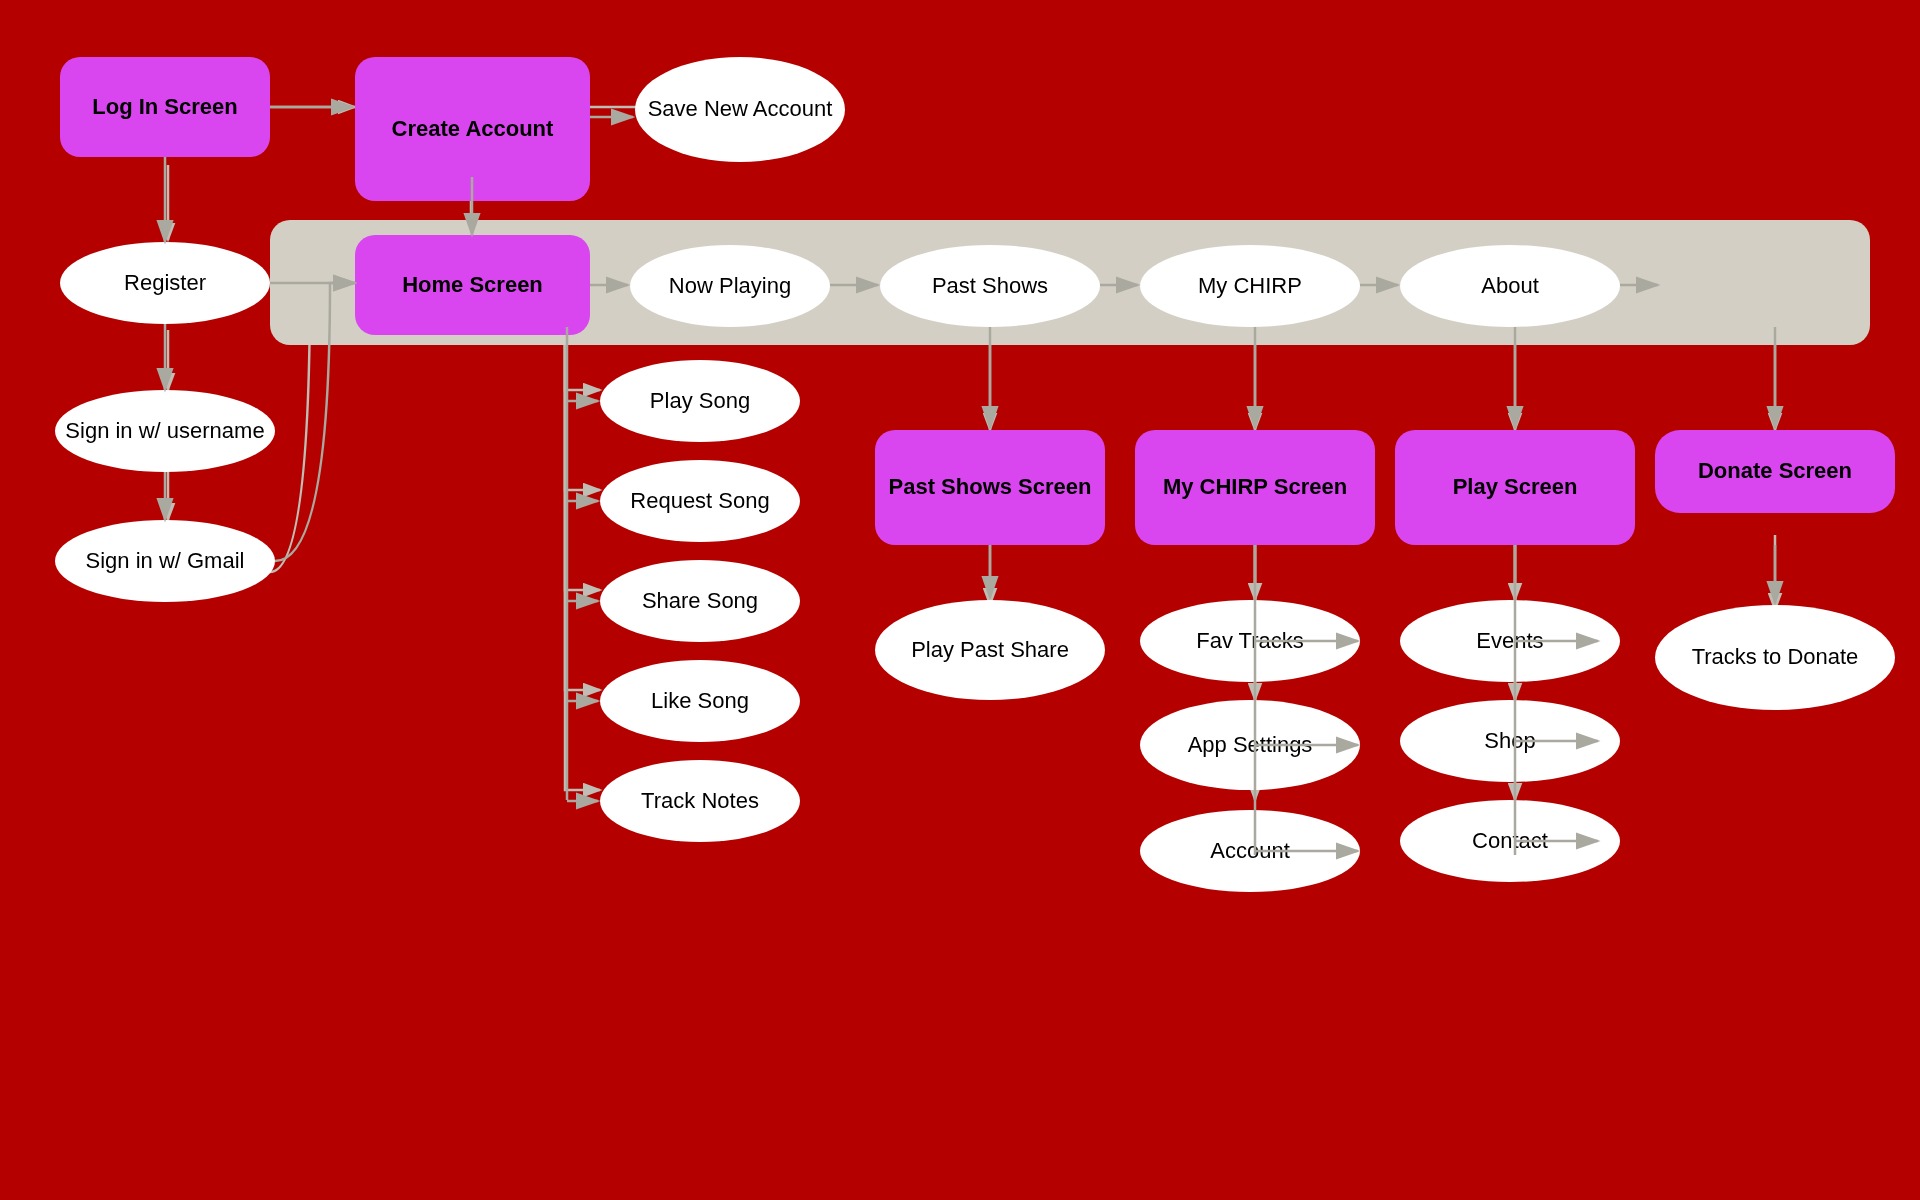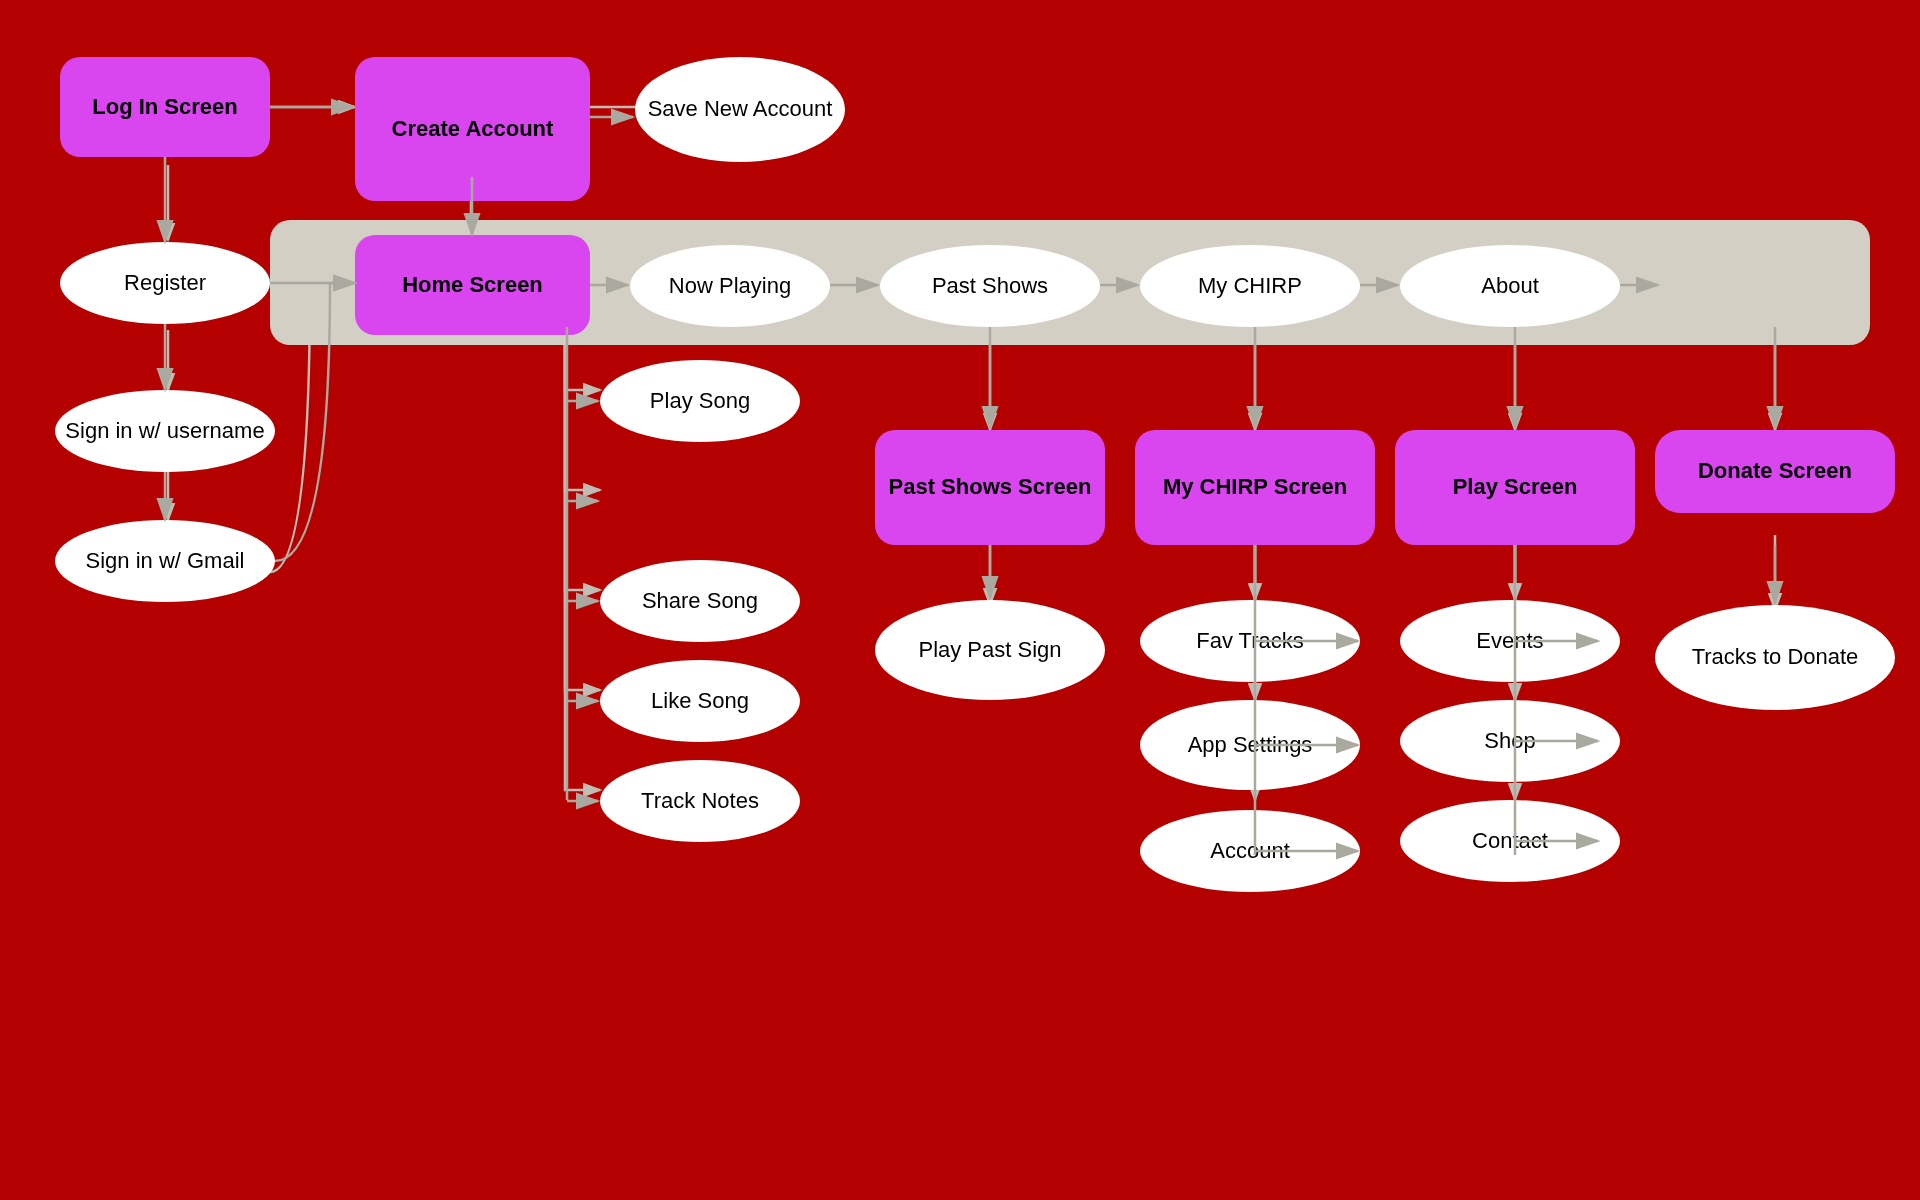--- a/index.html
+++ b/index.html
@@ -174,39 +174,42 @@
 
   <div class="node node-oval" style="left:1400px; top:245px; width:220px; height:82px;">
     <span>About</span>
   </div>
 
 
   <div class="node node-oval" style="left:600px; top:360px; width:200px; height:82px;">
     <span>Play Song</span>
   </div>
 
+  <div class="node node-oval" style="left:600px; top:460px; width:200px; height:82px;">
+    <span>Request Song</span>
+  </div>
 
   <div class="node node-oval" style="left:600px; top:560px; width:200px; height:82px;">
     <span>Share Song</span>
   </div>
 
   <div class="node node-oval" style="left:600px; top:660px; width:200px; height:82px;">
     <span>Like Song</span>
   </div>
 
   <div class="node node-oval" style="left:600px; top:760px; width:200px; height:82px;">
     <span>Track Notes</span>
   </div>
 
   <div class="node node-rounded" style="left:875px; top:430px; width:230px; height:115px;">
     <span>Past Shows Screen</span>
   </div>
 
   <div class="node node-oval" style="left:875px; top:600px; width:230px; height:100px;">
-    <span>Play Past Sign</span>
+    <span>Play Past Share</span>
   </div>
 
   <div class="node node-rounded" style="left:1135px; top:430px; width:240px; height:115px;">
     <span>My CHIRP Screen</span>
   </div>
 
   <div class="node node-oval" style="left:1140px; top:600px; width:220px; height:82px;">
     <span>Fav Tracks</span>
   </div>
 

